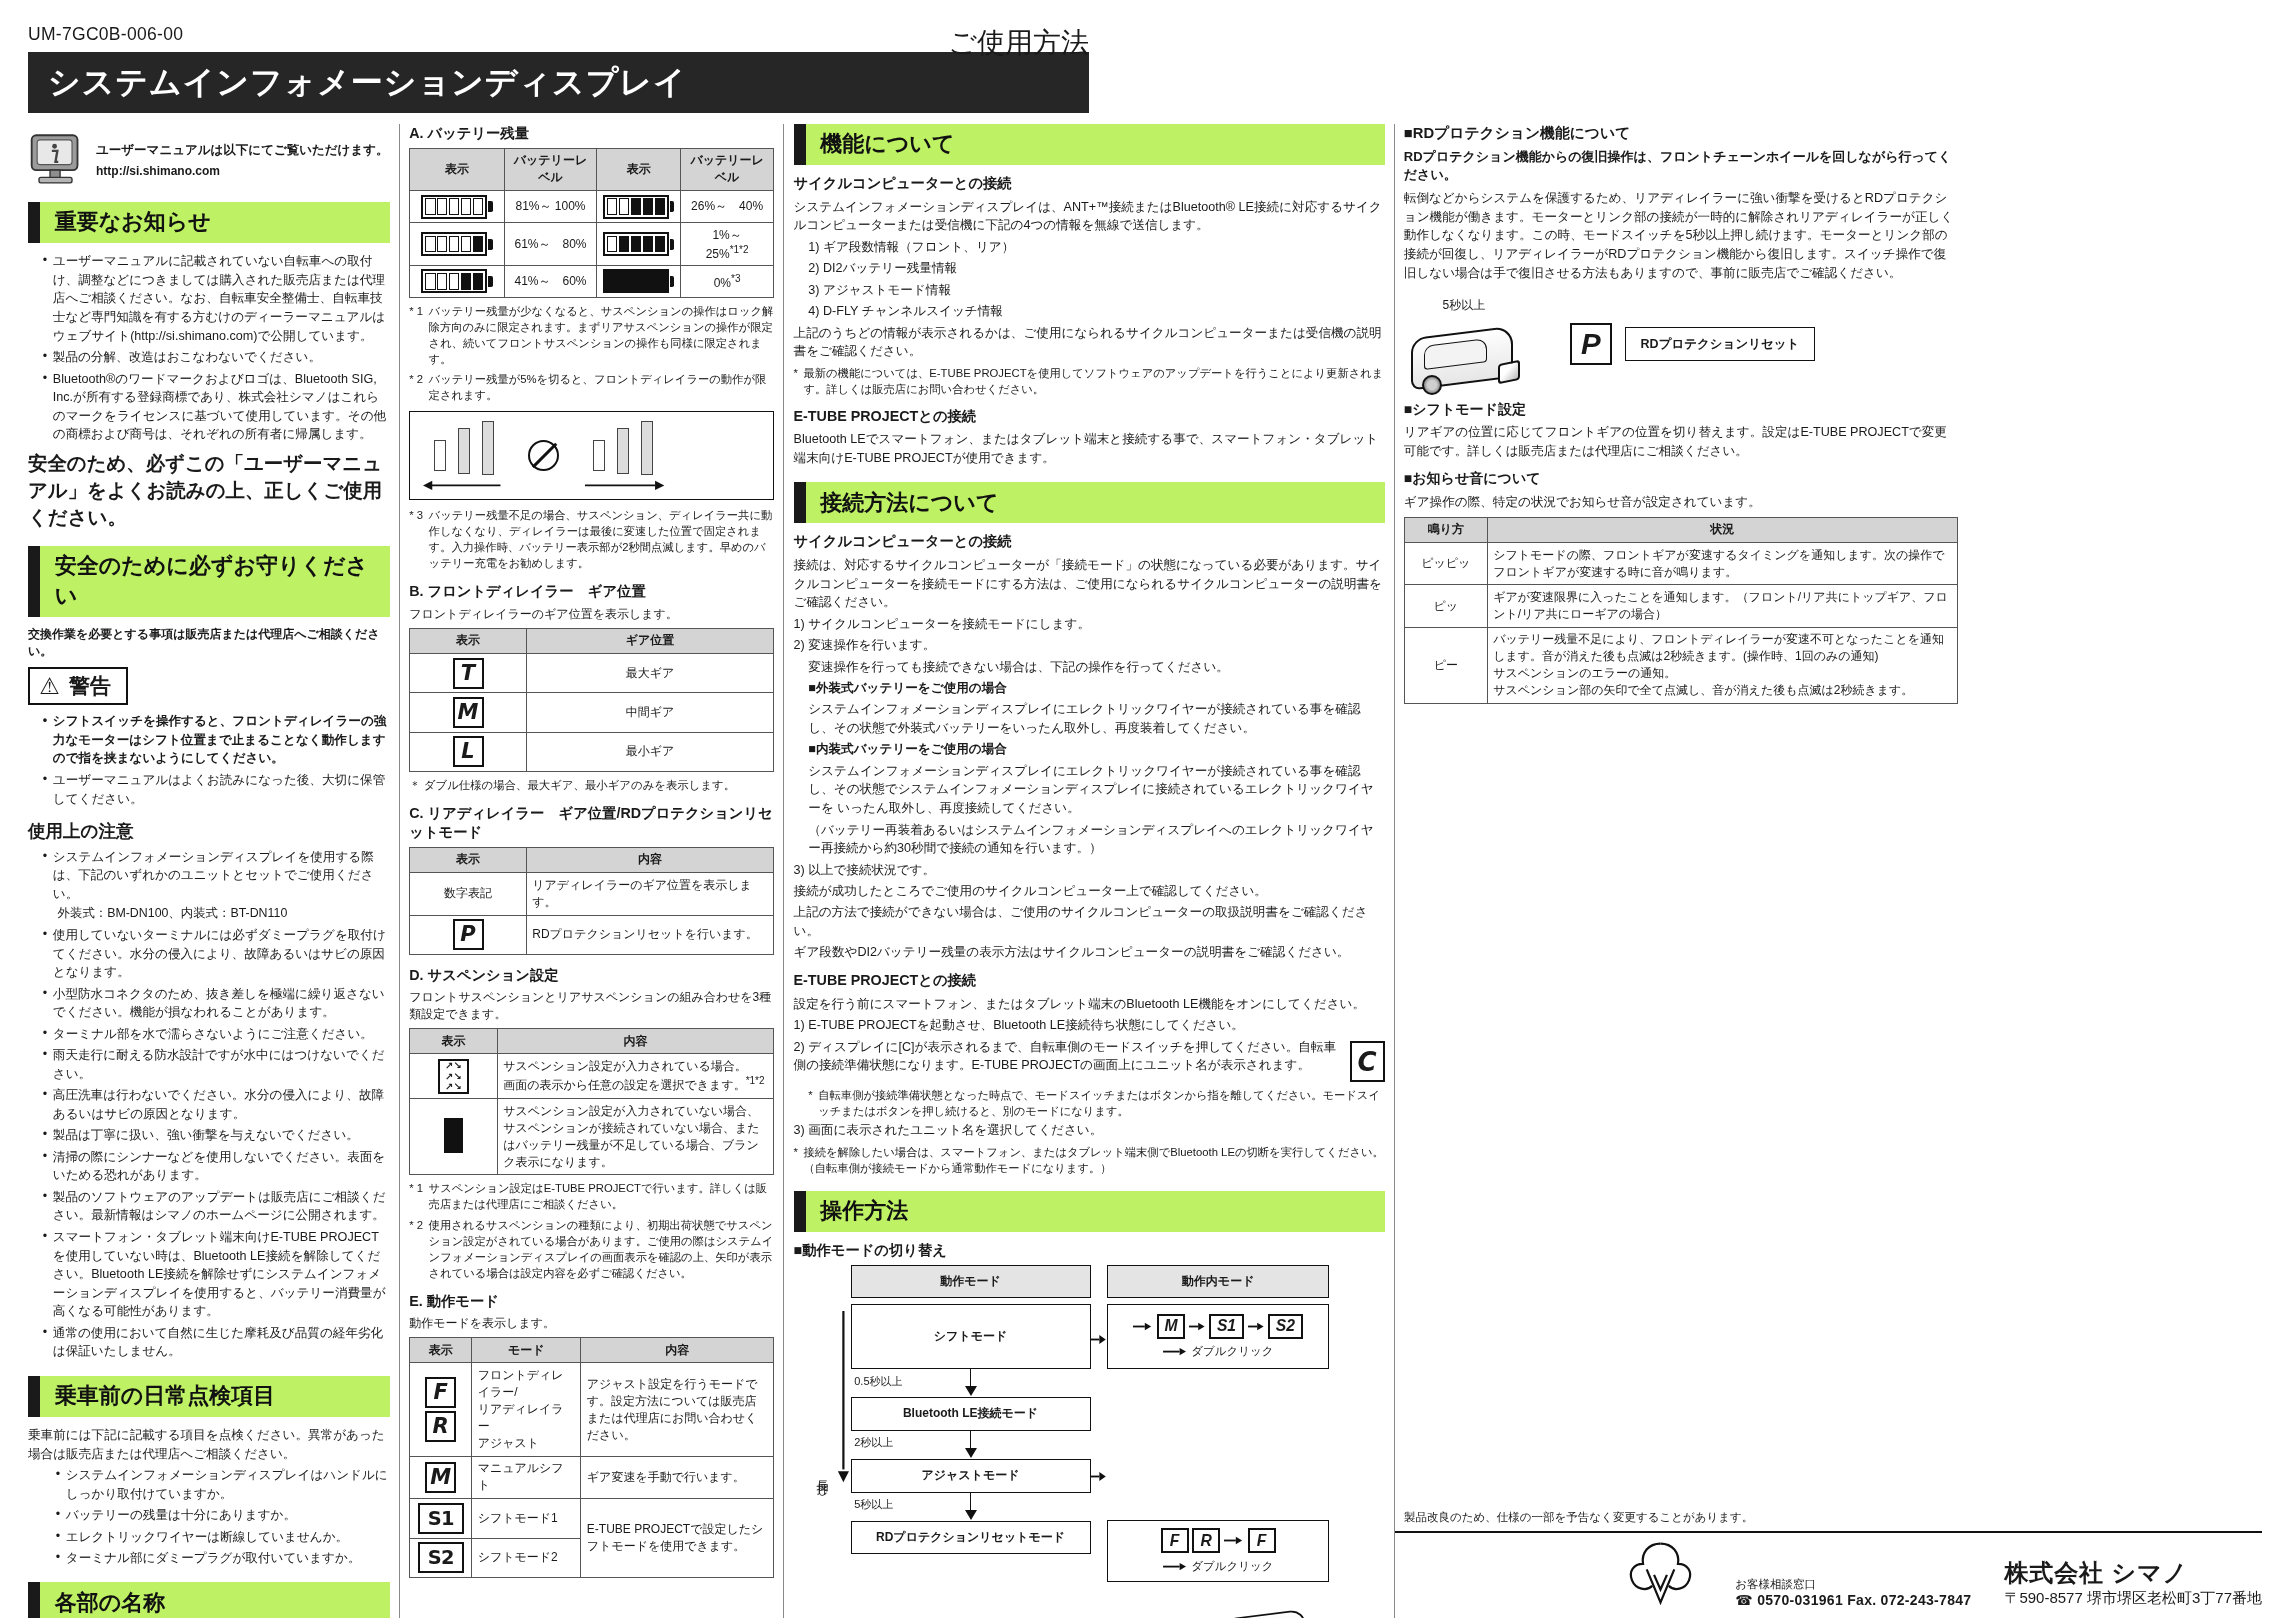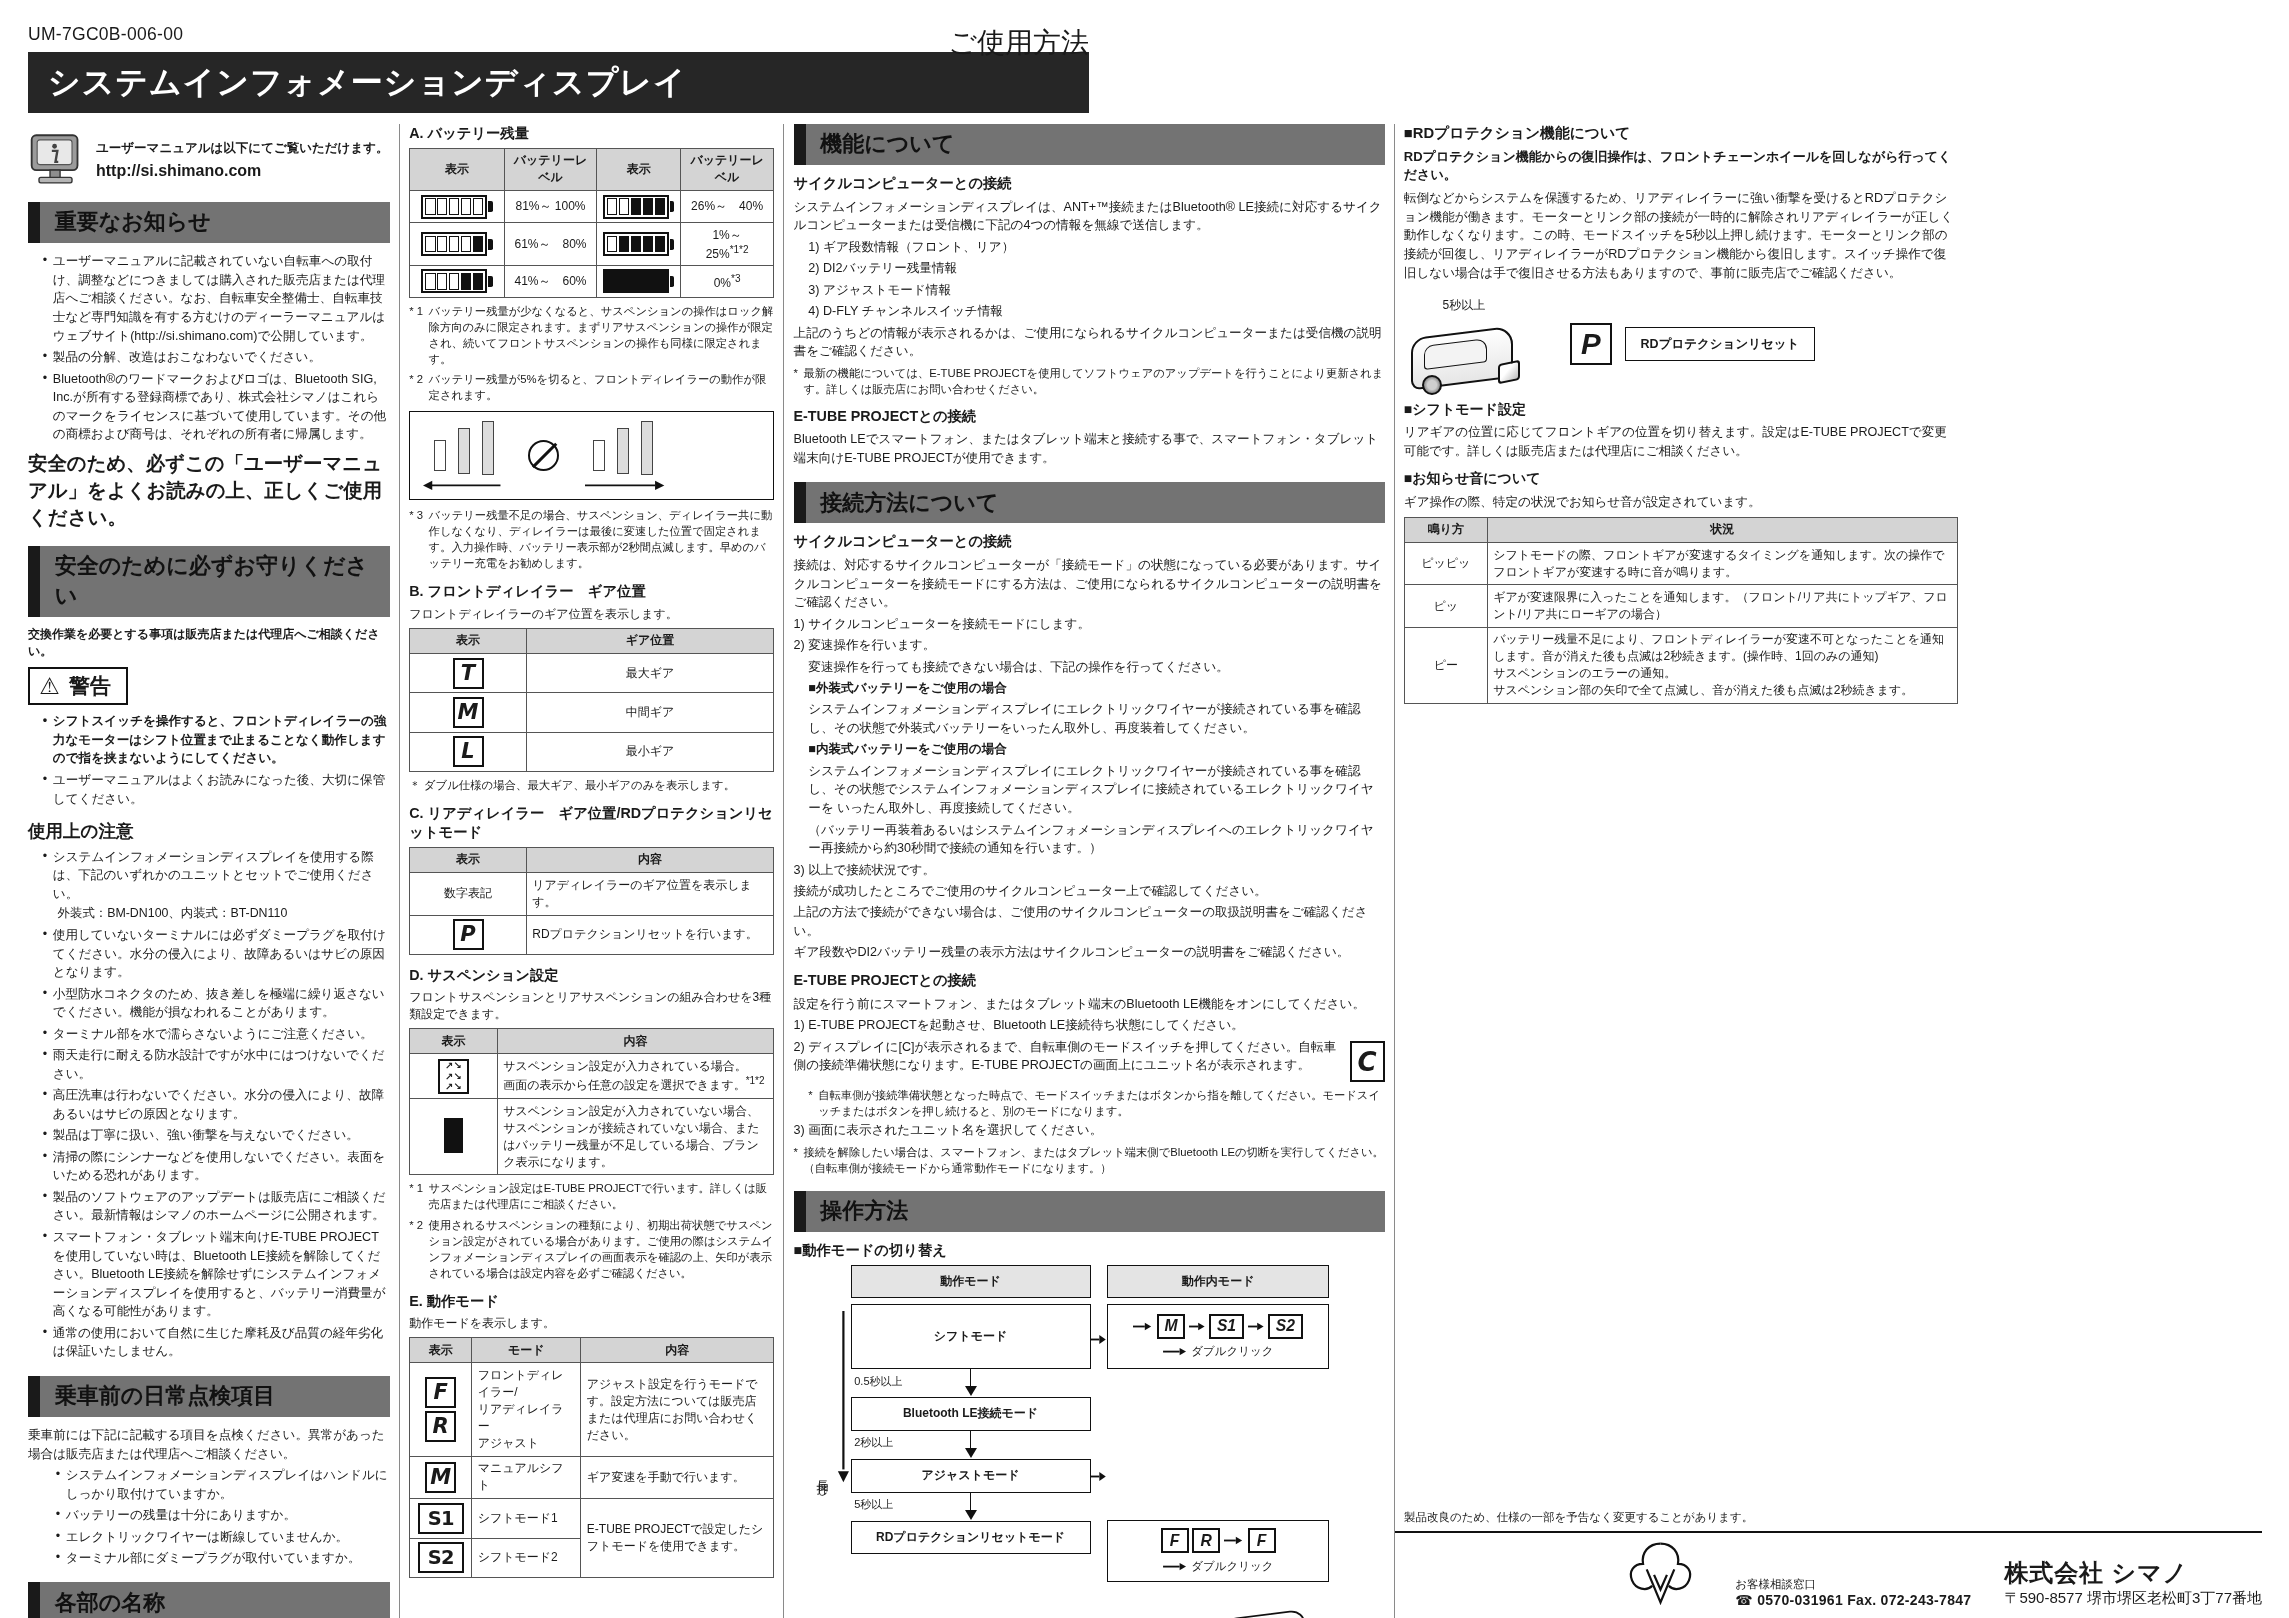--- a/index.html
+++ b/index.html
@@ -22,21 +22,21 @@
     font-size:32px; padding:8.3px 20px; letter-spacing:0.9px;
     margin-top:7.4px;
   }
 
   
   .sec {
     display:flex; align-items:stretch; margin:14.8px 0 9.2px;
   }
   .sec .tab { width:12px; background:#1a1a1a; }
   .sec .bar {
-    flex:1; background:#737373; font-weight:bold; font-size:22px;
+    flex:1; background:#bef264; font-weight:bold; font-size:22px;
     padding:5.5px 14.8px; color:#111;
   }
 
   .sub-h { font-weight:bold; font-size:14.3px; margin:9.2px 0 4.6px; }
 
   p, li { font-size:12.6px; line-height:1.48; margin:0 0 2.8px; }
   ul { margin:1.8px 0 5.5px; padding-left:14.8px; list-style:none; }
   ul li { position:relative; padding-left:10px; }
   ul li::before { content:"•"; position:absolute; left:0; top:-0.9px; }
 
@@ -166,21 +166,21 @@
             <rect x="4" y="2" width="50" height="38" rx="5" fill="#9b9b9b" stroke="#333" stroke-width="2"></rect>
             <rect x="10" y="7" width="38" height="27" rx="3" fill="#e8e8e8" stroke="#555" stroke-width="1.2"></rect>
             <circle cx="29" cy="14" r="2.6" fill="#444"></circle>
             <path d="M26 19 l6 0 -2 12 3 0" stroke="#444" stroke-width="2.6" fill="none"></path>
             <rect x="24" y="40" width="11" height="9" fill="#8e8e8e" stroke="#333" stroke-width="1.5"></rect>
             <rect x="12" y="48" width="36" height="6" rx="2" fill="#b5b5b5" stroke="#333" stroke-width="1.5"></rect>
           </svg>
         </div>
         <div>
           <div class="bold" style="font-size:12.5px;">ユーザーマニュアルは以下にてご覧いただけます。</div>
-          <div class="bold" style="font-size:16px; margin-top:5.5px;">http://si.shimano.com</div>
+          <div class="bold" style="font-size:12px; margin-top:5.5px;">http://si.shimano.com</div>
         </div>
       </div>
 
       
       <div class="sec">
         <div class="tab"></div>
         <div class="bar">重要なお知らせ</div>
       </div>
       <ul>
         <li>ユーザーマニュアルに記載されていない自転車への取付け、調整などにつきましては購入された販売店または代理店へご相談ください。なお、自転車安全整備士、自転車技士など専門知識を有する方むけのディーラーマニュアルはウェブサイト(http://si.shimano.com)で公開しています。</li>

